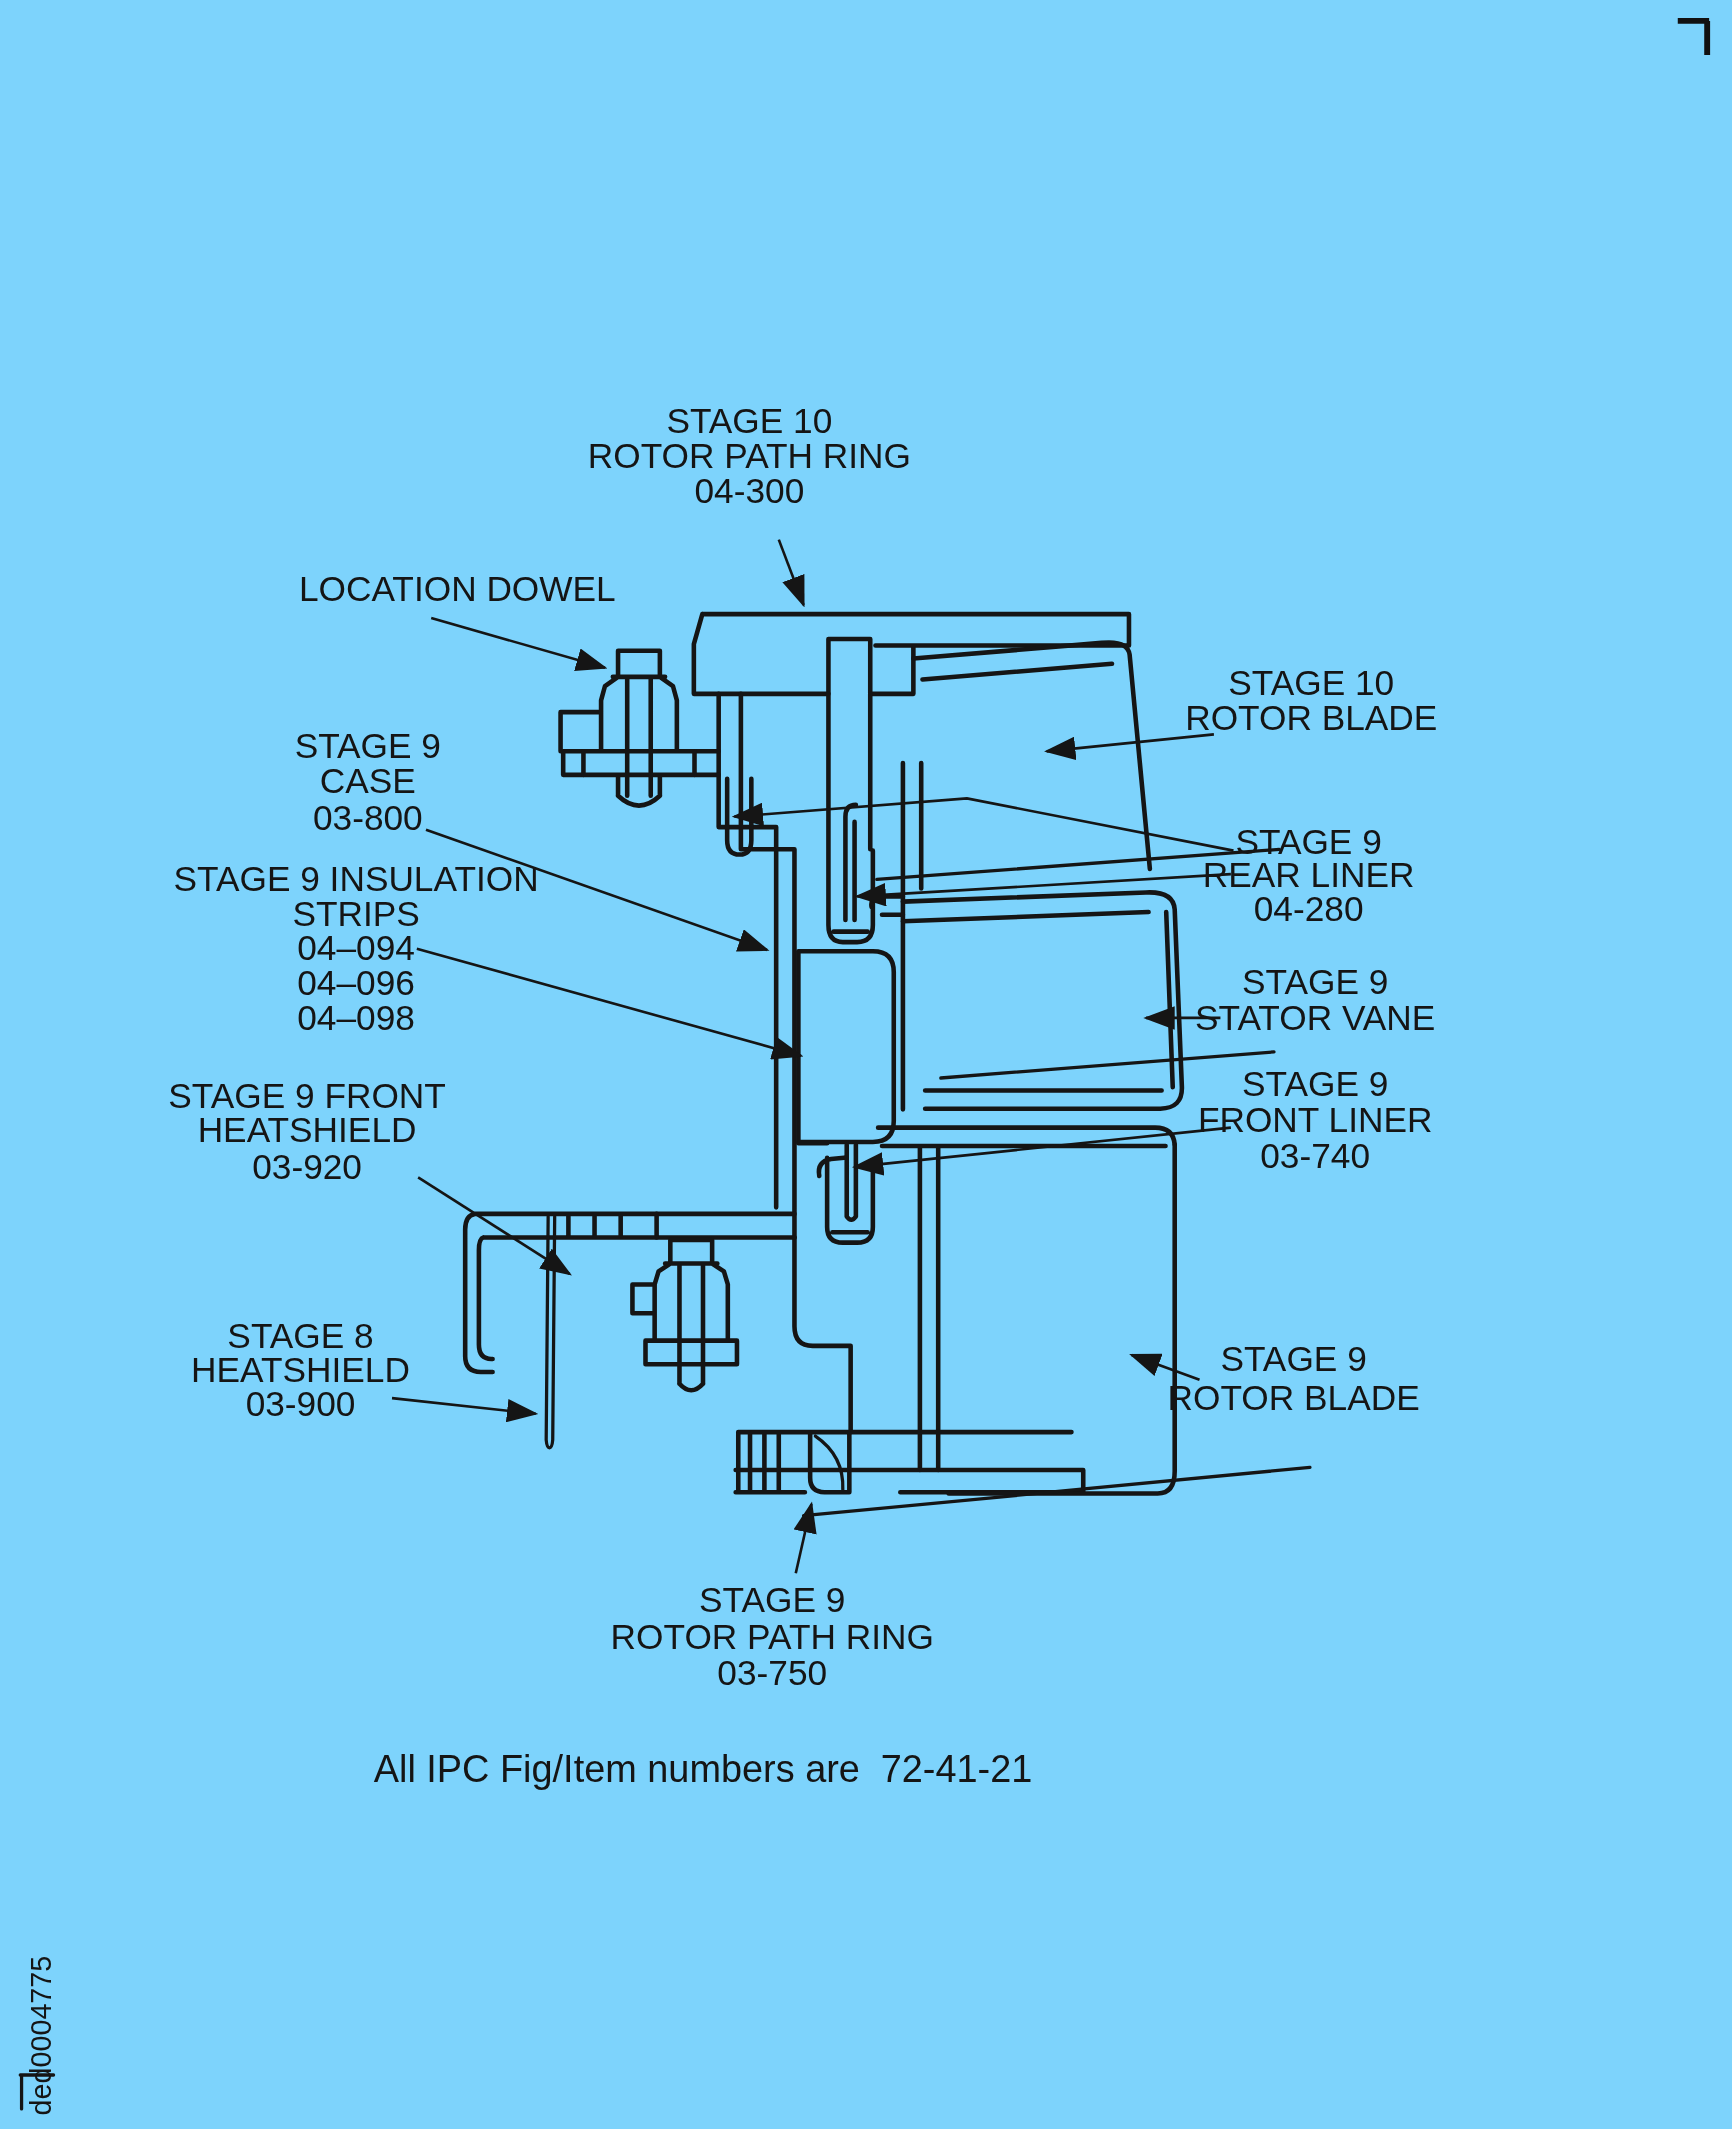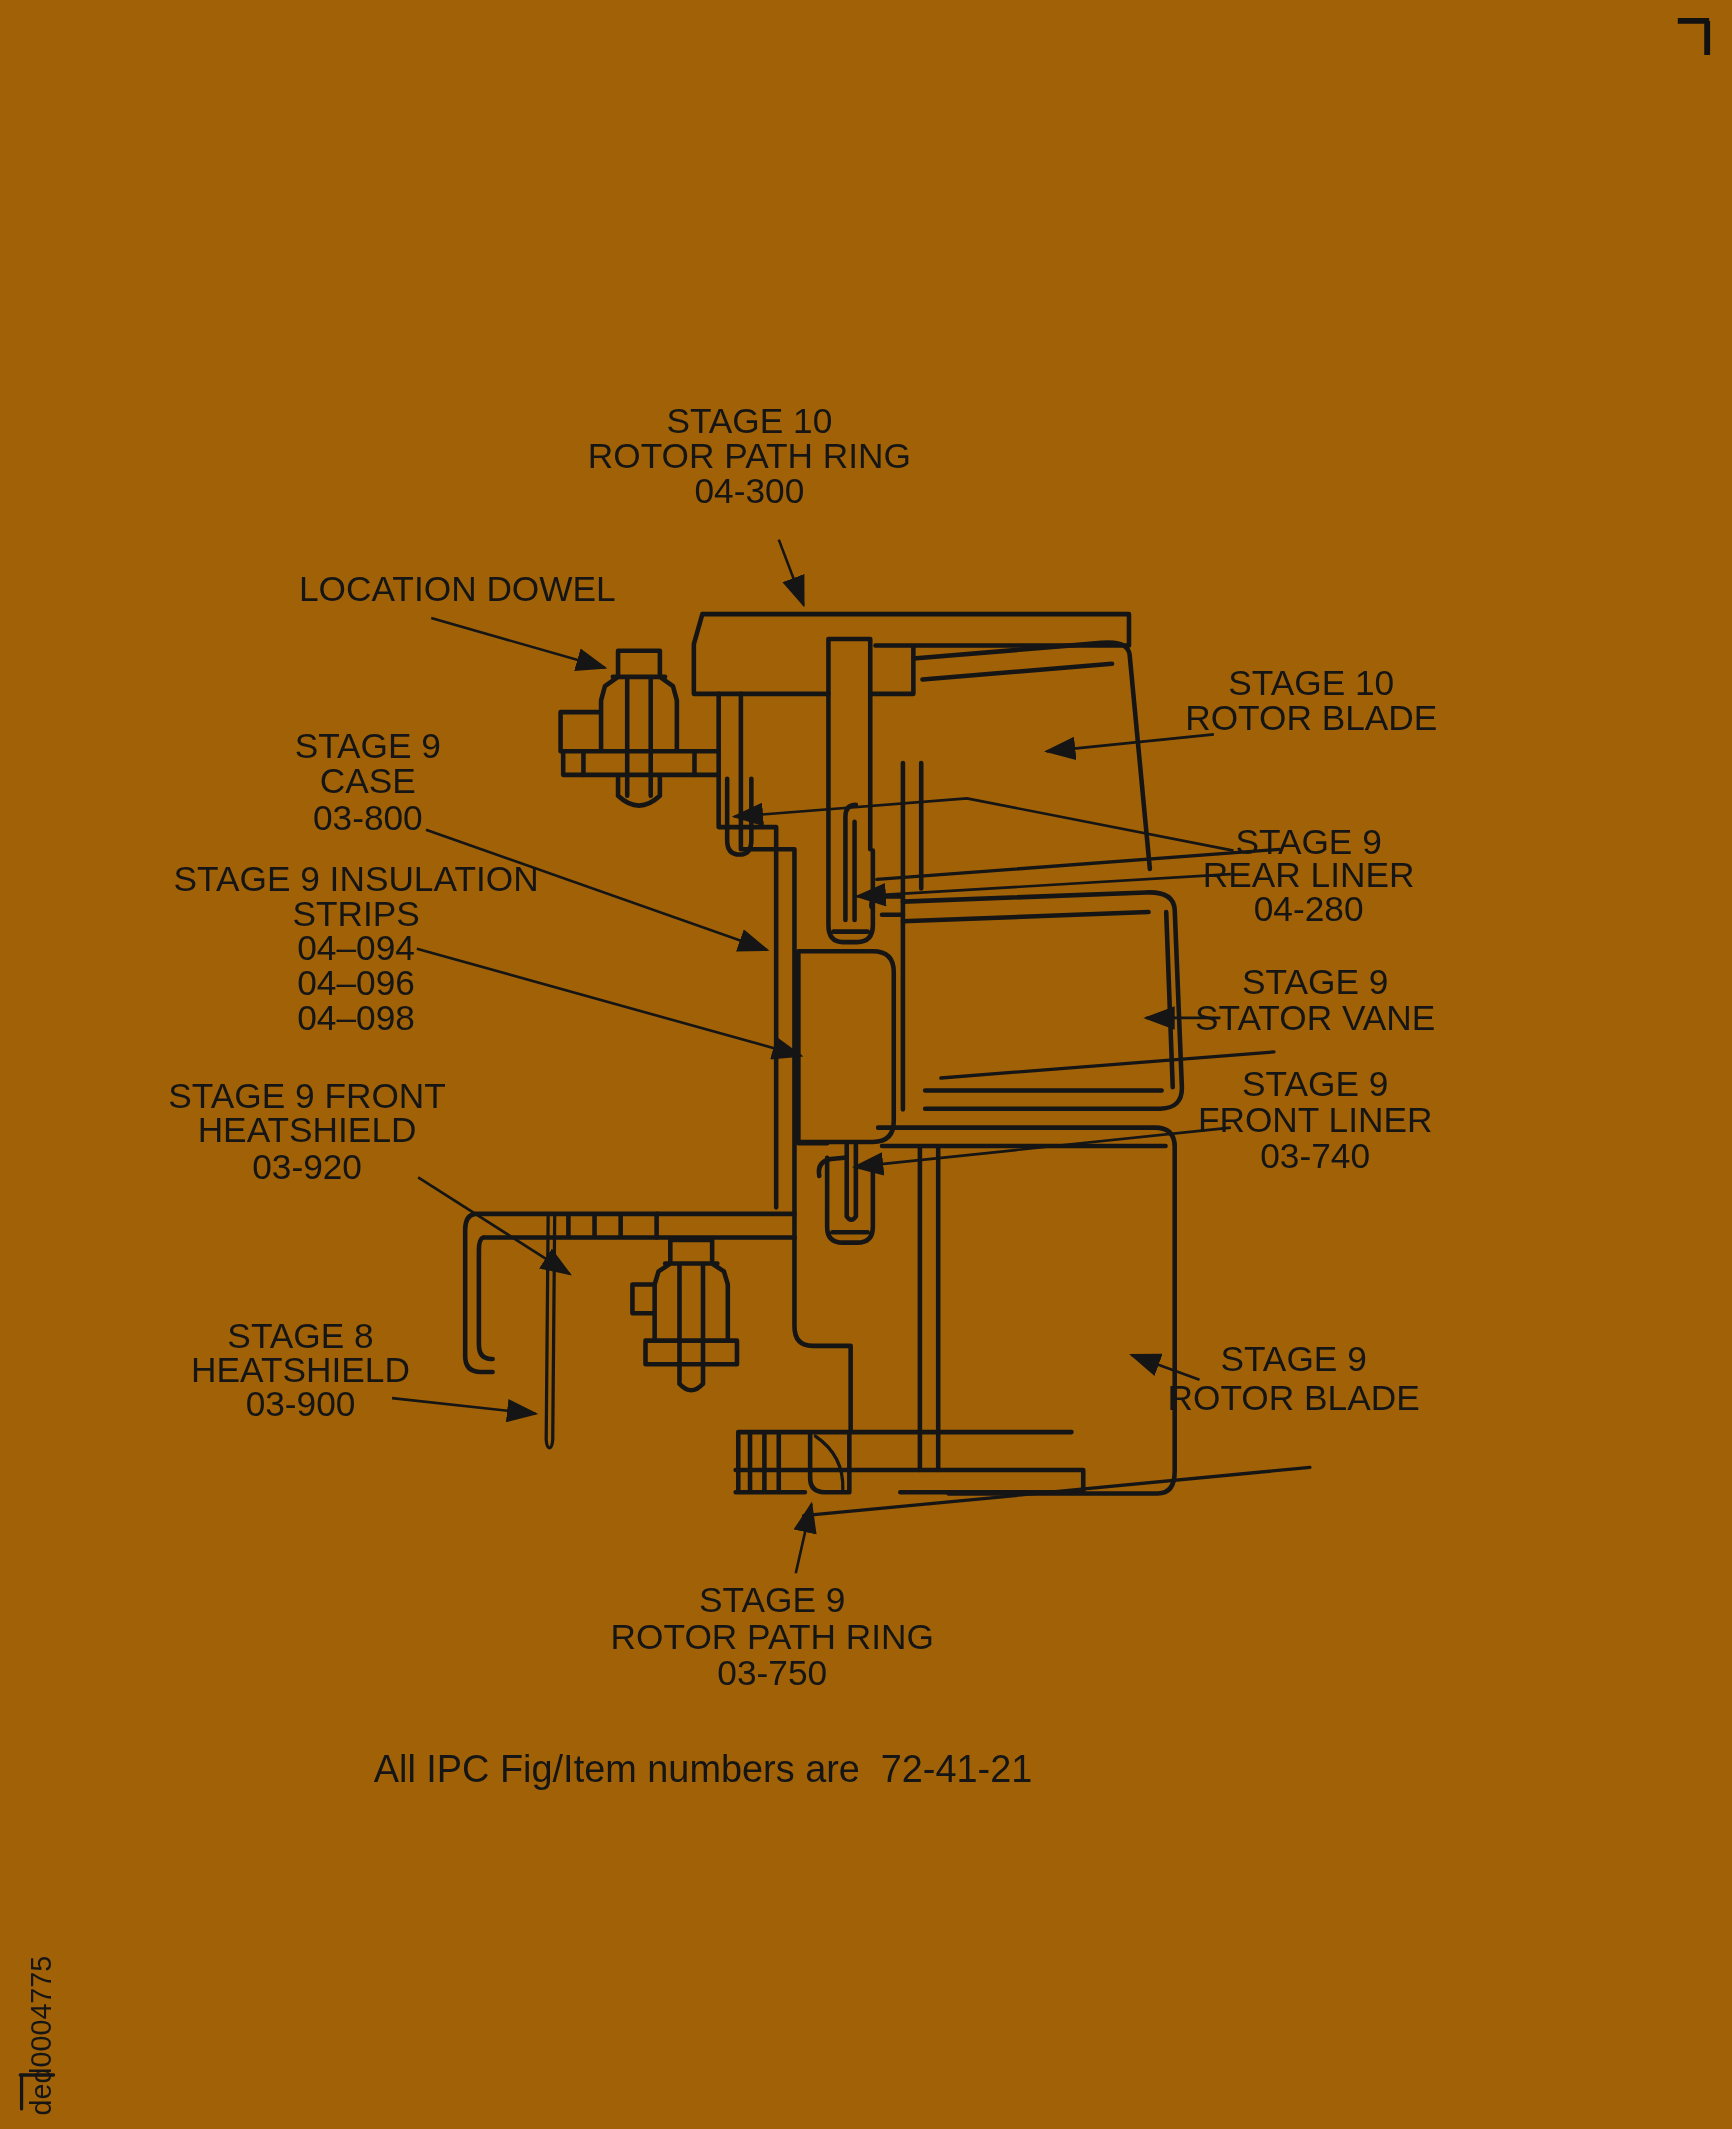--- a/index.html
+++ b/index.html
@@ -1,16 +1,16 @@
 <!DOCTYPE html>
 <html style="font-size:10.5px"><head>
 <meta charset="utf-8">
 <style>
   html,body{margin:0;padding:0;background:#ffffff;}
-  .page{width:100%;max-width:1732px;margin:0 auto;background:#a16207;}
+  .page{width:100%;max-width:1732px;margin:0 auto;background:#7dd3fc;}
   svg{display:block;width:100%;height:auto;}
   text{font-family:"Liberation Sans","DejaVu Sans",sans-serif;fill:#151515;}
   .lbl{font-size:54px;}
   .note{font-size:58px;}
   .docid{font-size:44px;}
   .outline{stroke:#151515;stroke-width:7;fill:none;stroke-linecap:round;stroke-linejoin:round;}
   .thin{stroke:#151515;stroke-width:5;fill:none;stroke-linecap:round;}
   .leader{stroke:#151515;stroke-width:4;fill:none;}
   .mark{stroke:#111;stroke-width:9;fill:none;}
 </style>

